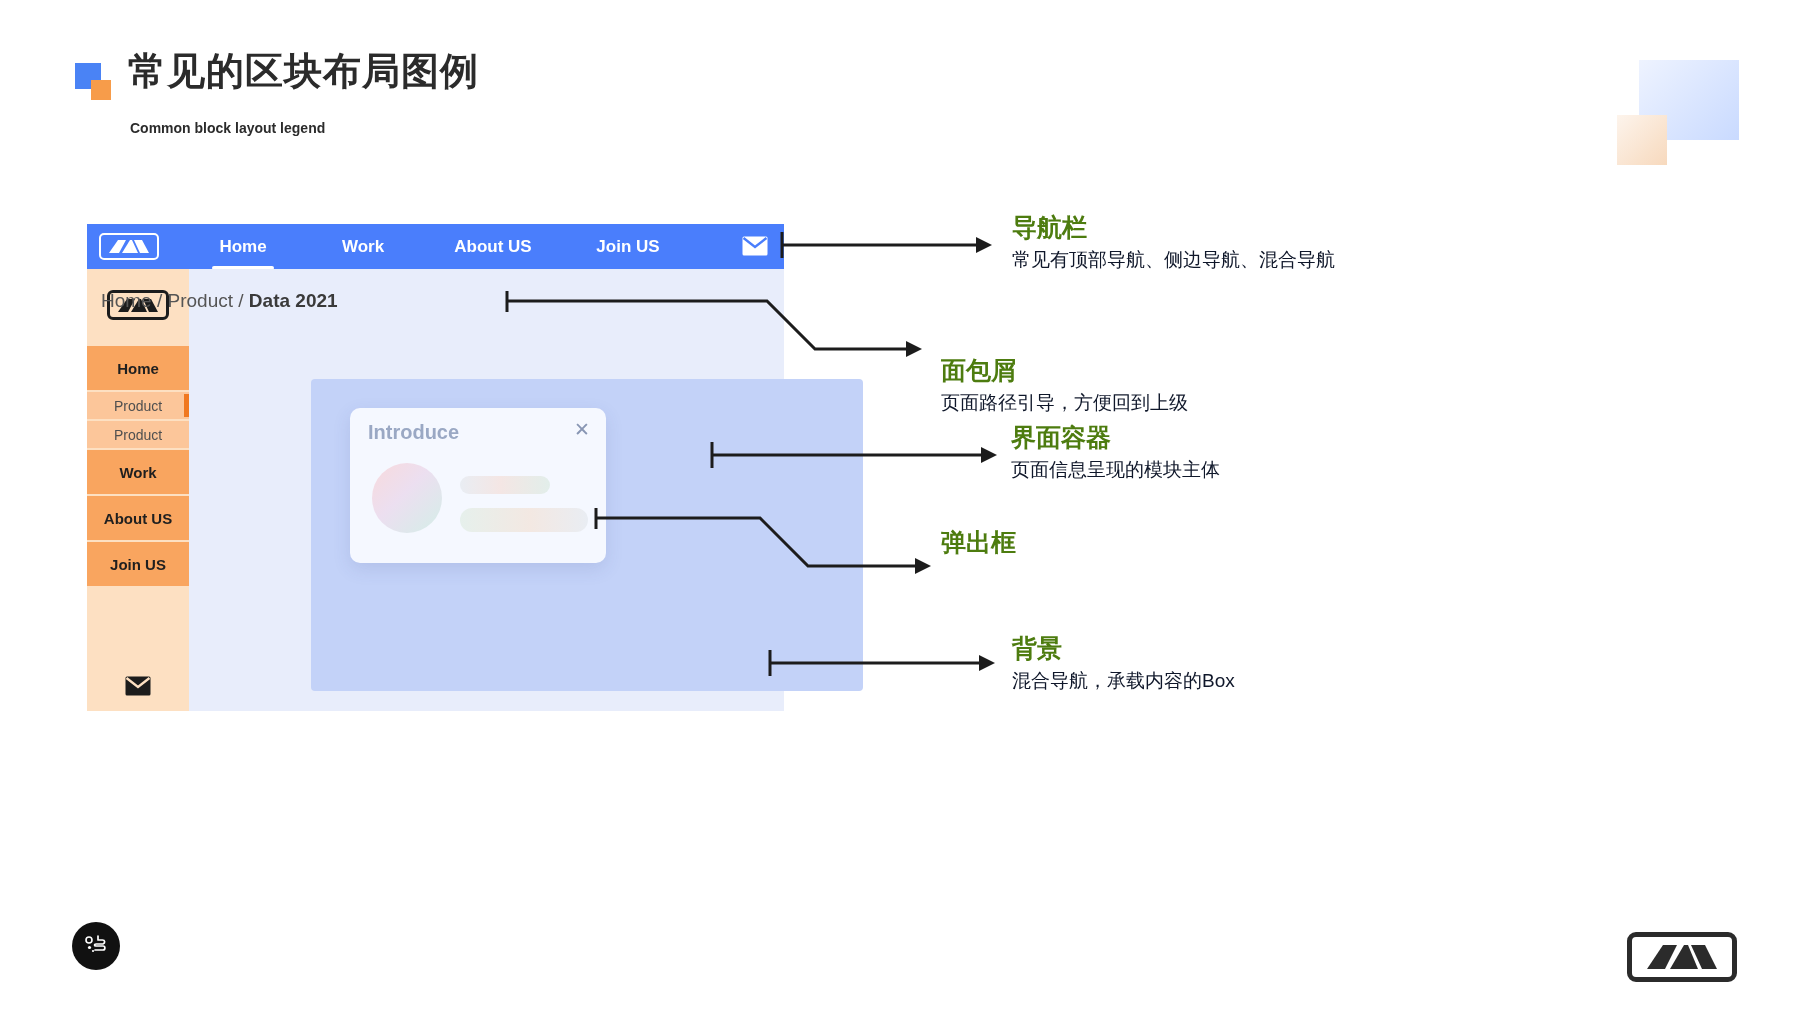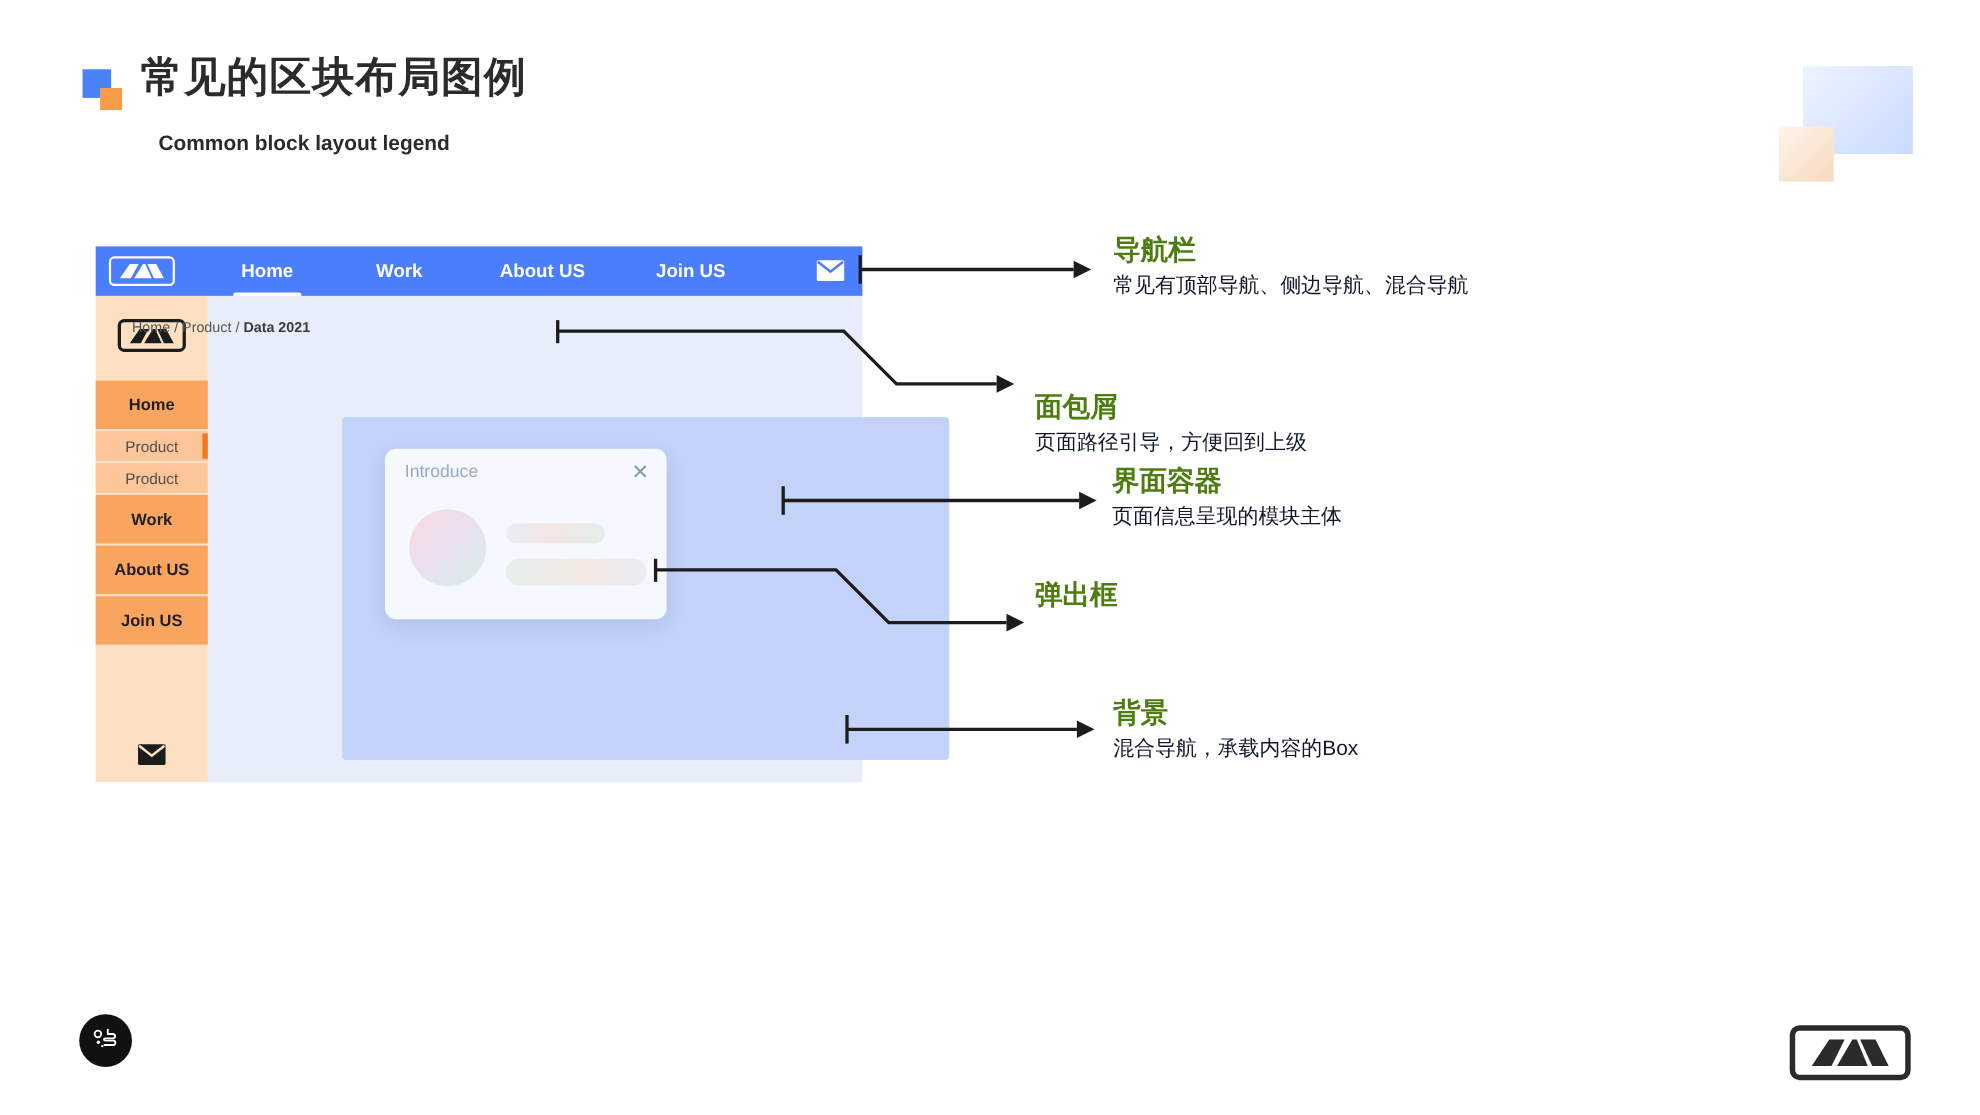--- a/index.html
+++ b/index.html
@@ -28,22 +28,22 @@
   .hdr-sq-orange {
     position:absolute; left:91px; top:80px; width:20px; height:20px; background:#f79c4a;
   }
   .page-title {
     position:absolute; left:128px; top:51px;
     font-size:38px; font-weight:bold; color:#2b2b2b;
     letter-spacing:1px; line-height:1.1;
     white-space:nowrap;
   }
   .page-subtitle {
-    position:absolute; left:144px; top:120px;
-    font-size:19px; font-weight:bold; color:#2b2b2b;
+    position:absolute; left:130px; top:120px;
+    font-size:14px; font-weight:bold; color:#2b2b2b;
     white-space:nowrap;
   }
 
   
   .mock {
     position:absolute; left:87px; top:224px; width:697px; height:487px;
   }
   .mock-topbar {
     position:absolute; left:0; top:0; width:697px; height:45px;
     background:#4a7efc;
@@ -96,38 +96,38 @@
   .side-mail {
     position:absolute; left:38px; bottom:15px; width:26px; height:20px; cursor:pointer;
   }
 
   
   .mock-content {
     position:absolute; left:102px; top:45px; width:595px; height:442px;
     background:#e8edfb;
   }
   .crumb {
-    position:absolute; left:120px; top:290px;
-    font-size:13px; color:#555; white-space:nowrap;
+    position:absolute; left:101px; top:290px;
+    font-size:19px; color:#555; white-space:nowrap;
   }
   .crumb b { color:#3a3a3a; }
   .content-box {
     position:absolute; left:122px; top:110px; width:552px; height:312px;
     background:#c3d2f8; border-radius:4px;
   }
 
   
   .modal {
     position:absolute; left:350px; top:408px; width:256px; height:155px;
     background:#f5f8ff; border-radius:10px;
     box-shadow:0 6px 18px rgba(60,80,140,0.13);
   }
   .modal-title {
     position:absolute; left:18px; top:13px;
-    font-size:16px; font-weight:normal; color:#9aa8c4;text-align:right;
+    font-size:20px; font-weight:bold; color:#9aa8c4;text-align:right;
   }
   .modal-close {
     position:absolute; right:16px; top:12px;
     font-size:19px; font-weight:bold; color:#8896b4; cursor:pointer; line-height:1;
   }
   .modal-avatar {
     position:absolute; left:22px; top:55px; width:70px; height:70px; border-radius:50%;
     background:linear-gradient(135deg,#f8dadd 0%,#ecdff0 45%,#d4eee8 100%);
   }
   .modal-bar1 {
@@ -291,21 +291,21 @@
 <div class="anno" style="left:941px; top:320px;margin-top:35px;">
   <div class="anno-title">面包屑</div>
   <div class="anno-desc">页面路径引导，方便回到上级</div>
 </div>
 
 <div class="anno" style="left:1011px; top:422px;">
   <div class="anno-title">界面容器</div>
   <div class="anno-desc">页面信息呈现的模块主体</div>
 </div>
 
-<div class="anno" style="left:941px; top:527px;font-family:Liberation Mono, monospace;">
+<div class="anno" style="left:941px; top:527px;">
   <div class="anno-title">弹出框</div>
 </div>
 
 <div class="anno" style="left:1012px; top:633px;">
   <div class="anno-title">背景</div>
   <div class="anno-desc">混合导航，承载内容的Box</div>
 </div>
 
 <div class="footer-badge">
   <svg width="30" height="30" viewBox="0 0 30 30">

